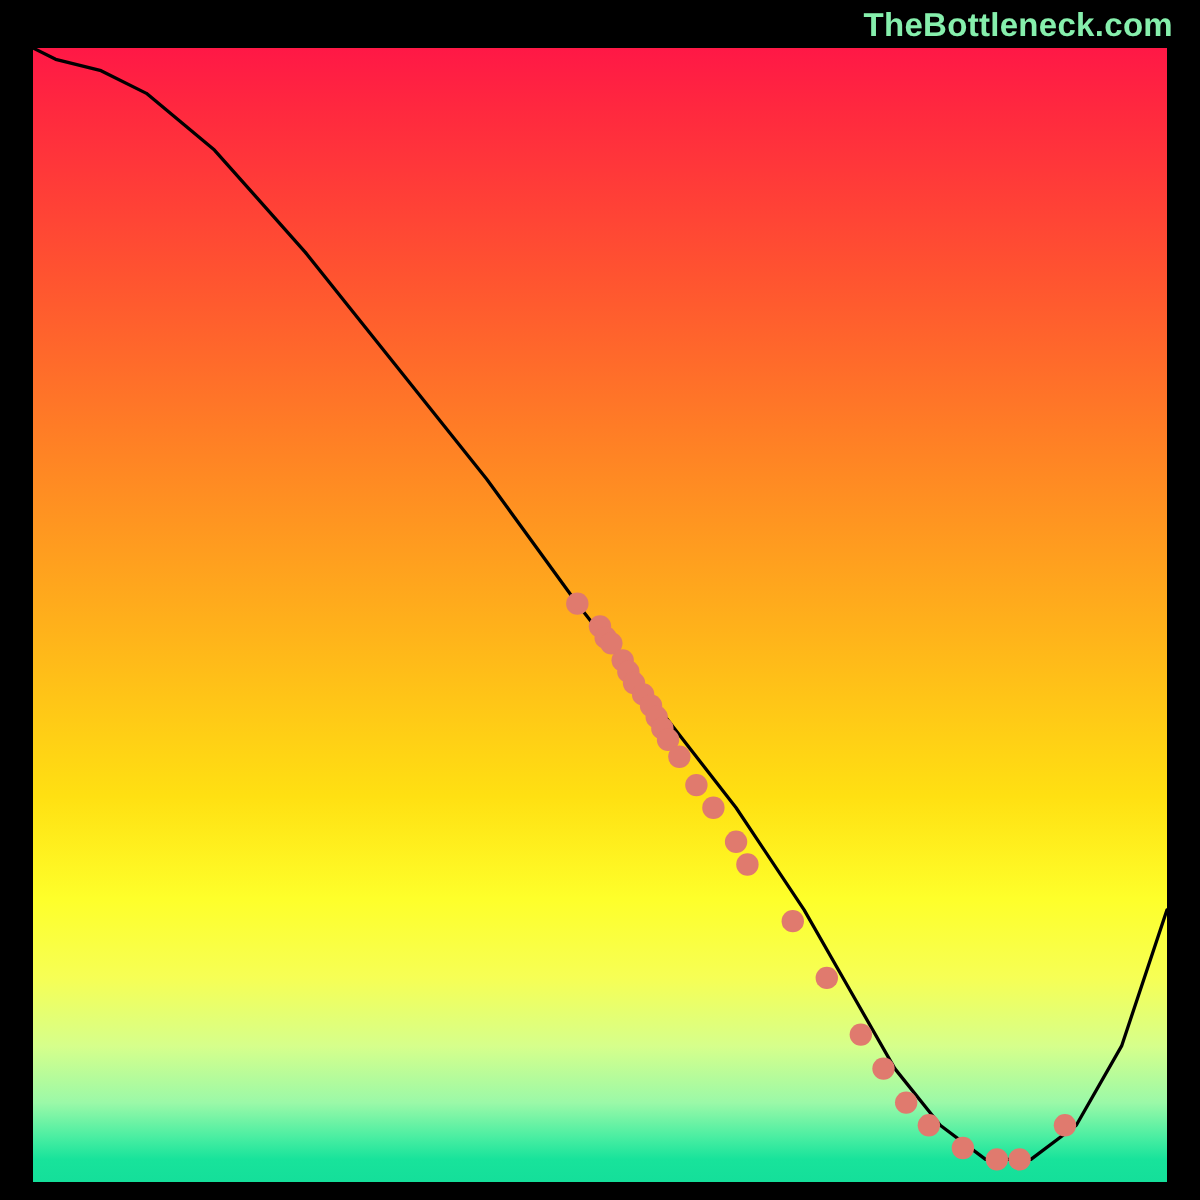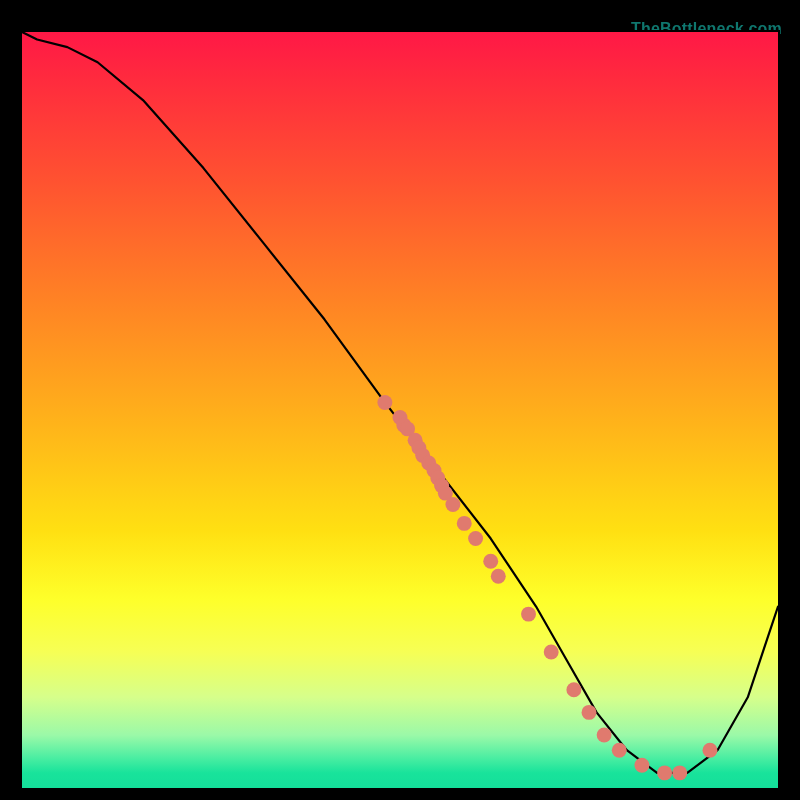--- a/index.html
+++ b/index.html
@@ -12,24 +12,24 @@
     overflow: hidden;
   }
   .frame {
     position: relative;
     width: 800px;
     height: 800px;
     background: #000;
   }
   .brand {
     position: absolute;
-    top: 20px;
+    top: 4px;
     right: 18px;
-    color: #0f766e;
-    font-size: 16px;
+    color: #86efac;
+    font-size: 22px;
     font-weight: 600;
     letter-spacing: 0.2px;
   }
   
   .plot {
     position: absolute;
     left: 20px;
     top: 30px;
     width: 760px;
     height: 760px;

